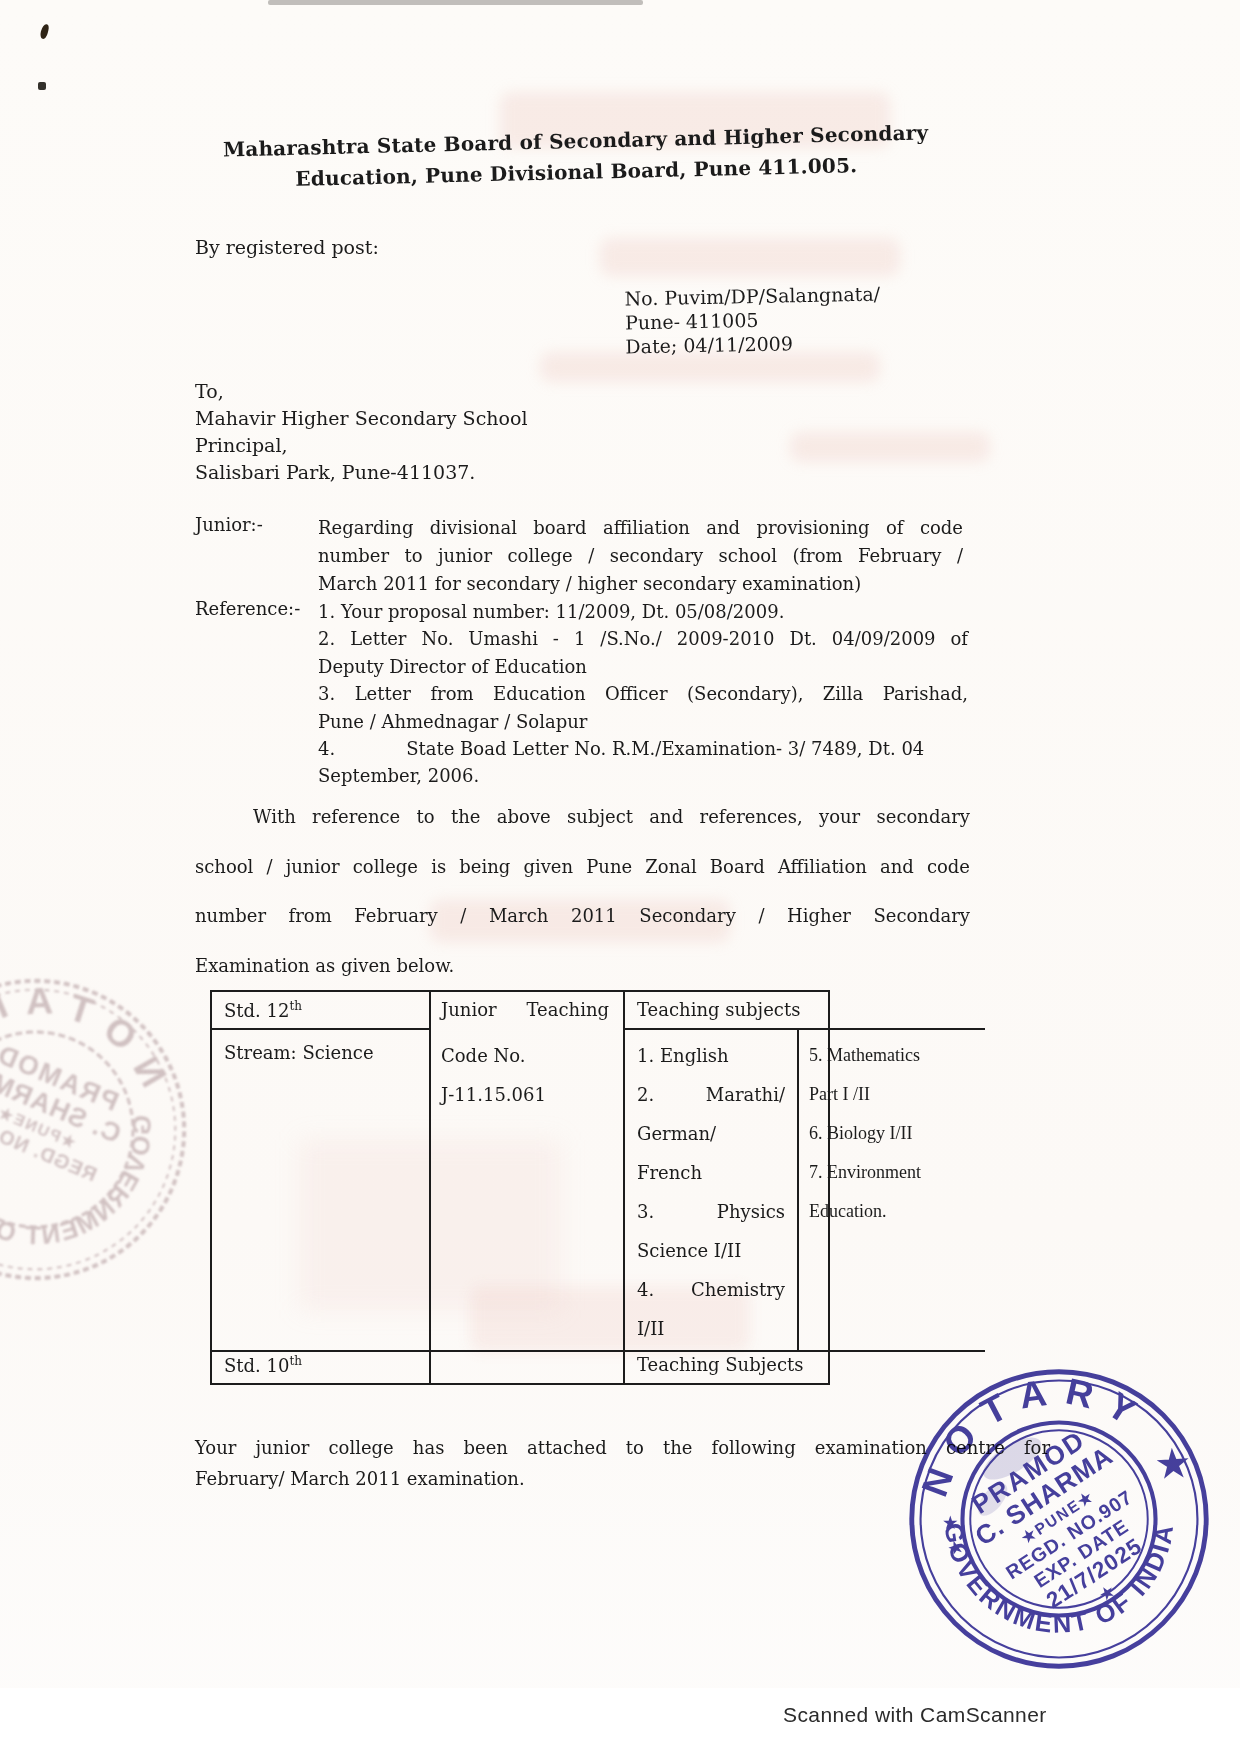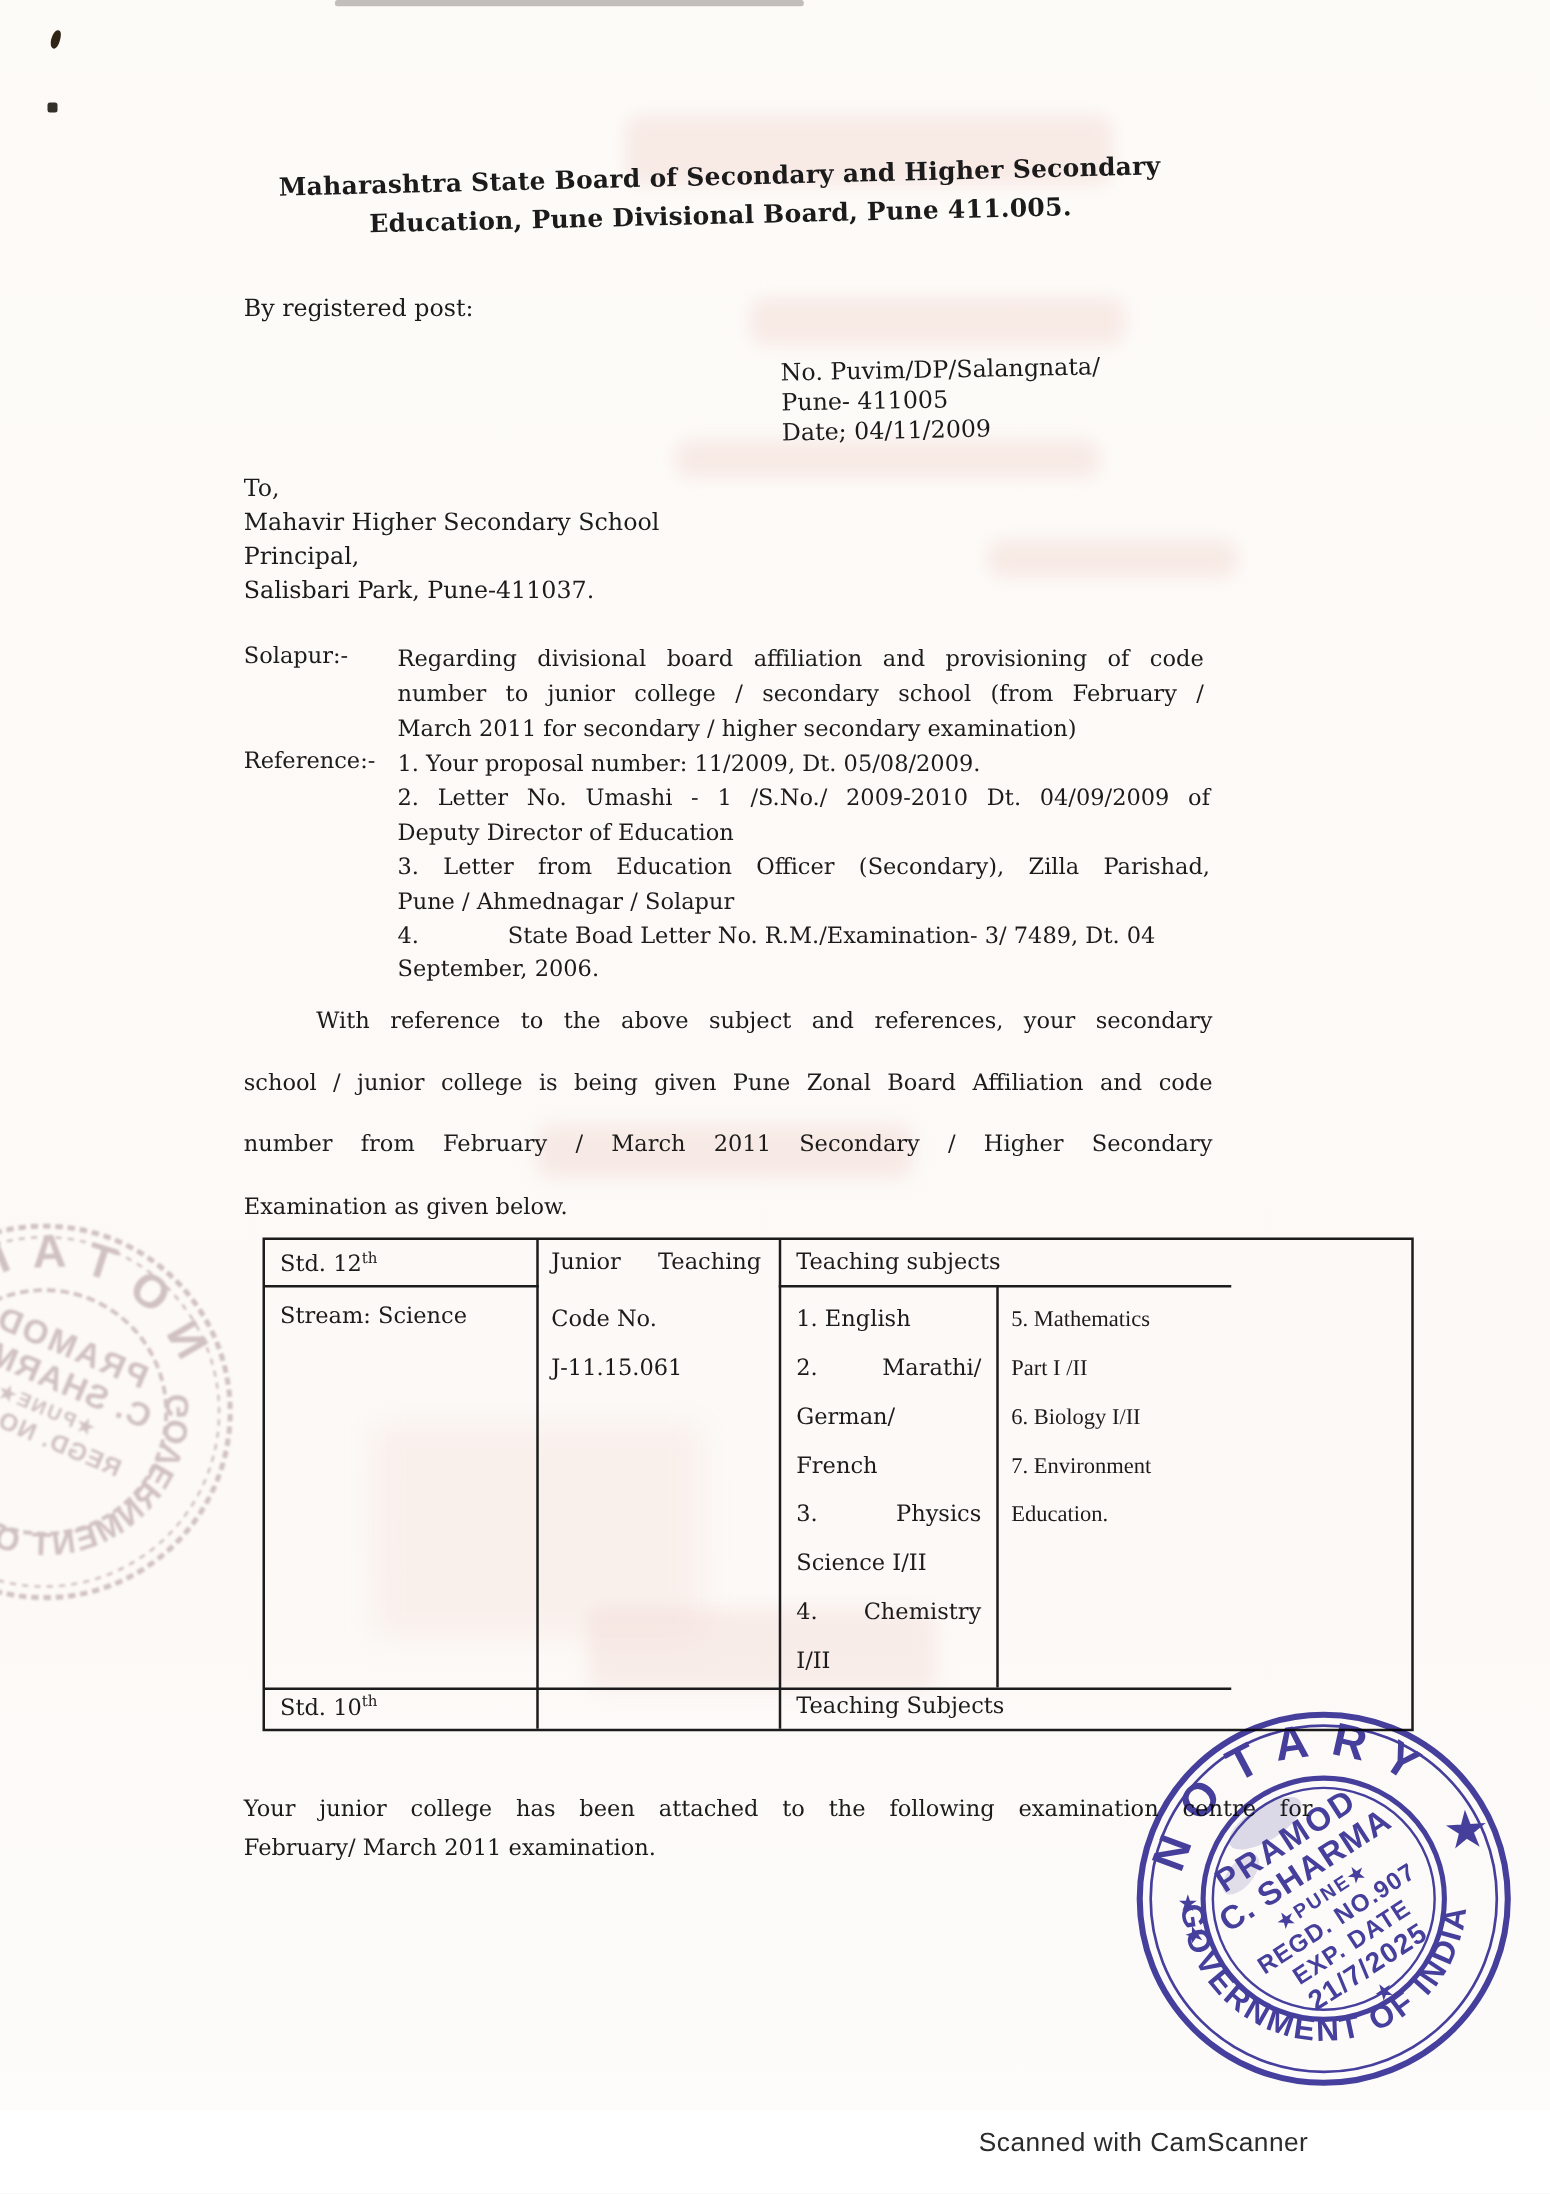--- a/index.html
+++ b/index.html
@@ -35,21 +35,21 @@
   .ref-lines{left:318px;top:598px;width:650px;font-size:18px;line-height:27.4px;}
   .gap{margin-left:71px;}
 
   .jl{text-align:justify;text-align-last:justify;}
 
   
   .para{left:195px;top:792px;width:775px;font-size:18px;line-height:49.5px;}
   .indent{text-indent:58px;}
 
   
-  .tbl{left:210px;top:990px;width:921px;height:395px;border:2.5px solid #1c1c1c;box-sizing:border-box;font-size:18px;}
+  .tbl{left:210px;top:990px;width:620px;height:395px;border:2.5px solid #1c1c1c;box-sizing:border-box;font-size:18px;}
   .tbl .vl,.tbl .hl{position:absolute;background:#1c1c1c;}
   .vl1{left:217px;top:0;width:2px;height:100%;}
   .vl2{left:411px;top:0;width:2px;height:100%;}
   .vl3{left:585px;top:36px;width:2px;height:322px;}
   .hl1a{left:0;top:36px;width:219px;height:2px;}
   .hl1b{left:411px;top:36px;width:362px;height:2px;}
   .hl2{left:0;top:358px;width:773px;height:2px;}
   .cell{position:absolute;}
   .c-r1c1{left:12px;top:7px;}
   .c-r1c2{left:229px;top:7px;width:168px;}
@@ -109,21 +109,21 @@
     <div>Date; 04/11/2009</div>
   </div>
 
   <div class="abs addr">
     <div>To,</div>
     <div>Mahavir Higher Secondary School</div>
     <div>Principal,</div>
     <div>Salisbari Park, Pune-411037.</div>
   </div>
 
-  <div class="abs sub-label">Solapur:-</div>
+  <div class="abs sub-label">Junior:-</div>
   <div class="abs sub-lines">
     <div class="jl">Regarding divisional board affiliation and provisioning of code</div>
     <div class="jl">number to junior college / secondary school (from February /</div>
     <div>March 2011 for secondary / higher secondary examination)</div>
   </div>
 
   <div class="abs ref-label">Reference:-</div>
   <div class="abs ref-lines">
     <div>1. Your proposal number: 11/2009, Dt. 05/08/2009.</div>
     <div class="jl">2. Letter No. Umashi - 1 /S.No./ 2009-2010 Dt. 04/09/2009 of</div>

